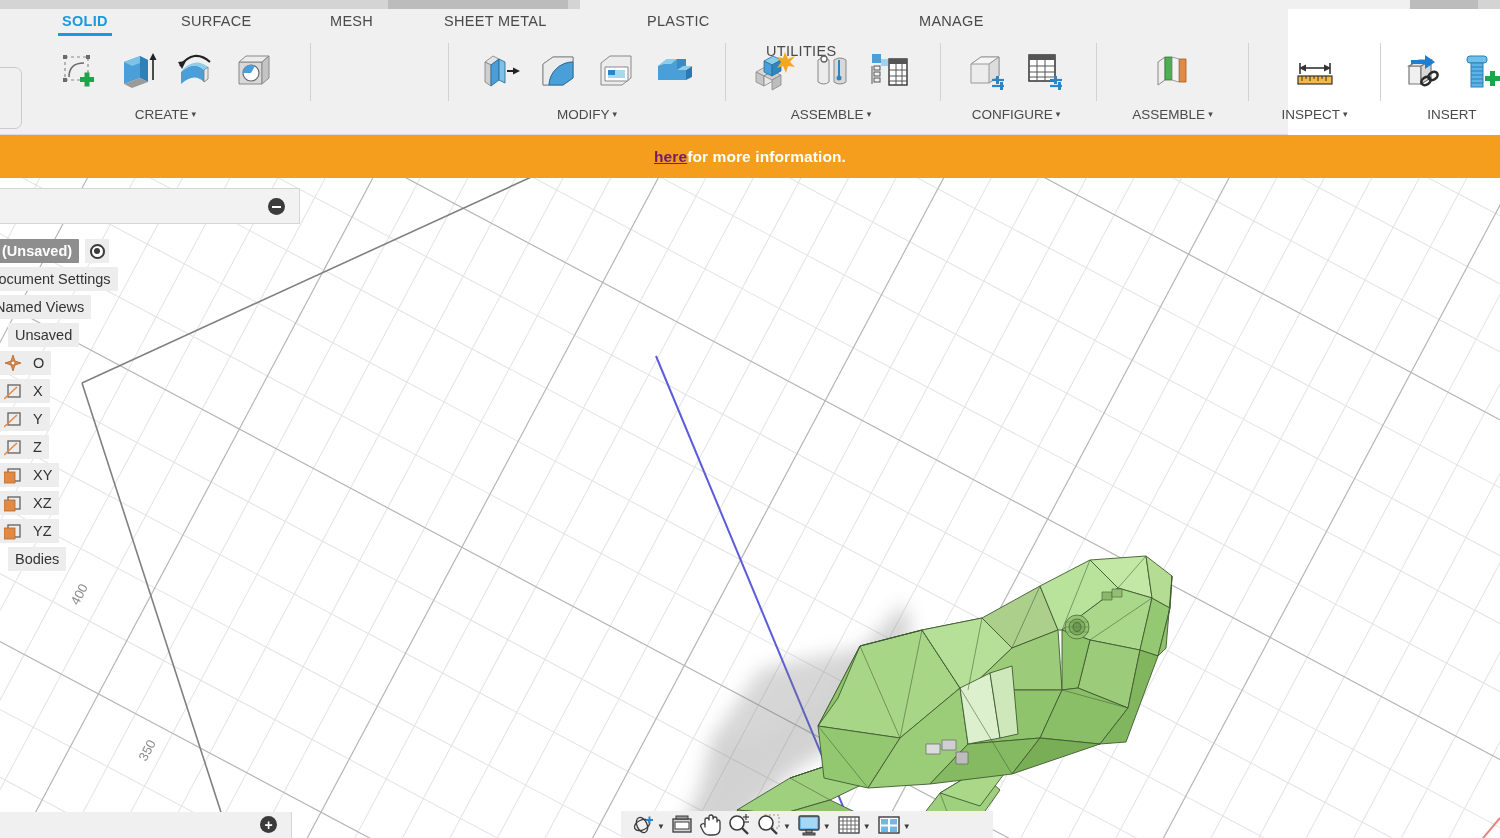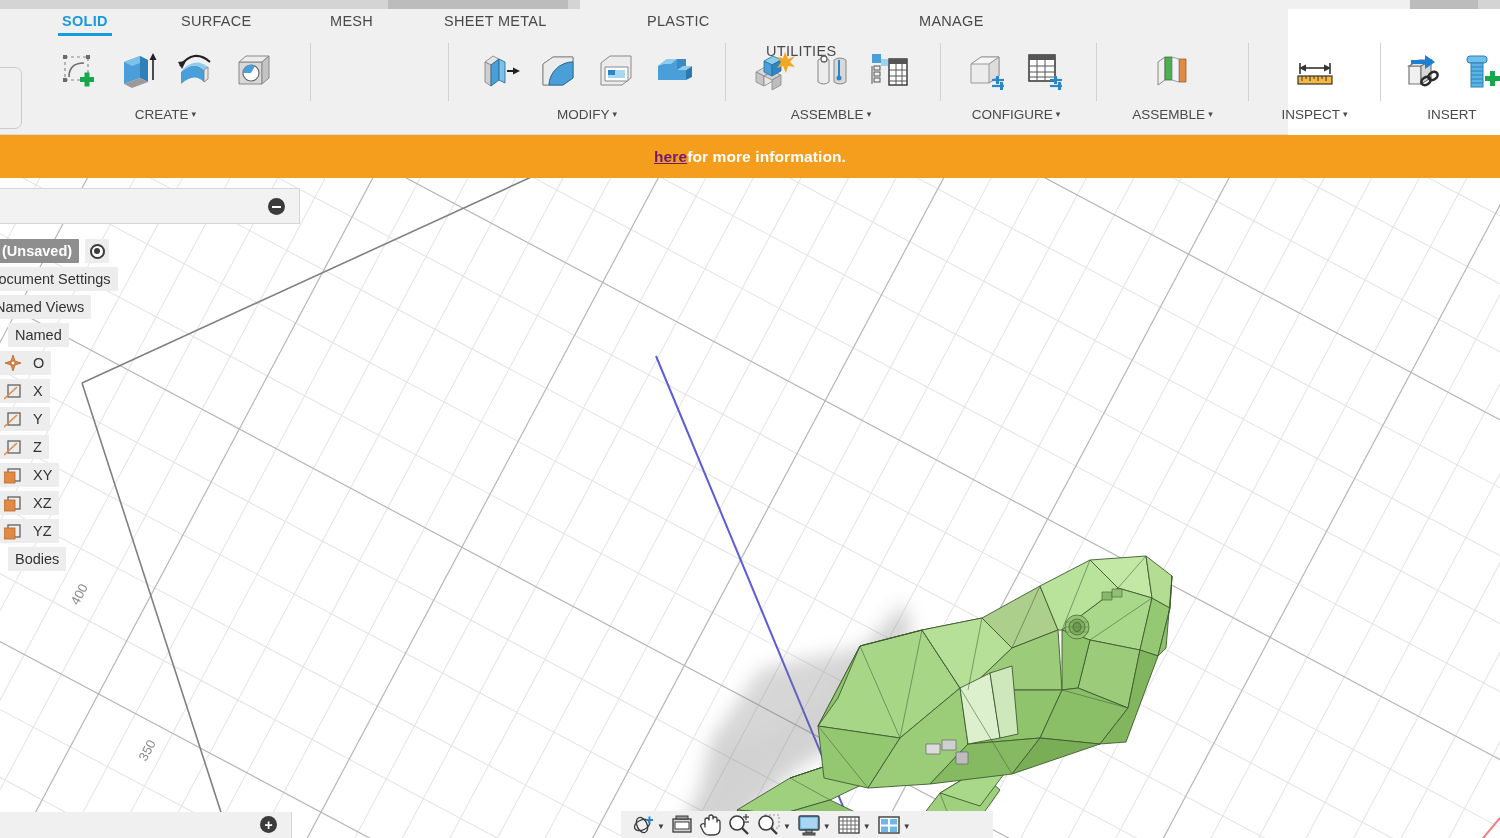--- a/index.html
+++ b/index.html
@@ -681,21 +681,21 @@
             </span>
           </span>
         </div>
         <div class="brow" style="padding-left: 141px;">
           <span class="chip">Document Settings</span>
         </div>
         <div class="brow" style="padding-left: 148px;">
           <span class="chip">Named Views</span>
         </div>
         <div class="brow" style="padding-left: 168px;">
-          <span class="chip">Named</span>
+          <span class="chip">Unsaved</span>
         </div>
         <div class="brow" style="padding-left: 160px;">
           <span class="tico">
             <svg width="18" height="18" viewBox="0 0 18 18">
      <polygon points="9,1 11,7 17,9 11,11 9,17 7,11 1,9 7,7" fill="#e08a45" stroke="#b4662c" stroke-width=".8"></polygon>
      <circle cx="9" cy="9" r="2" fill="#fff" stroke="#b4662c" stroke-width=".8"></circle>
             </svg>
           </span>
           <span class="chip">O</span>
         </div>

